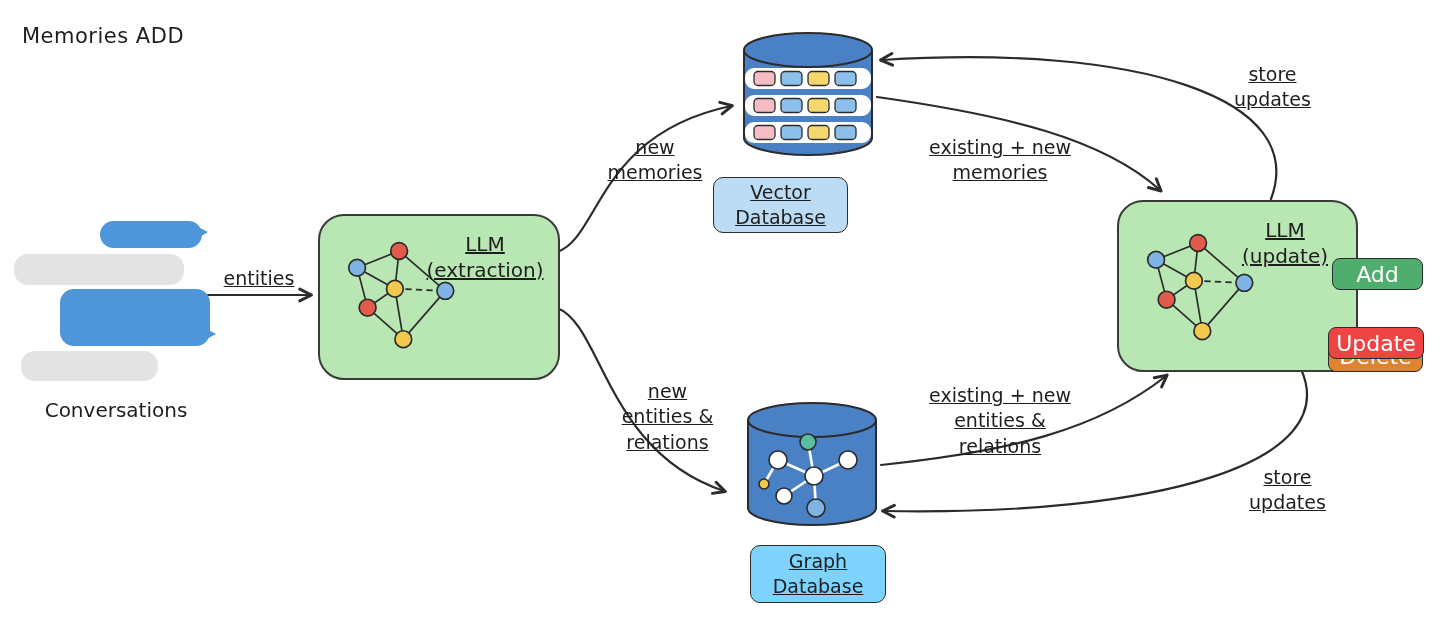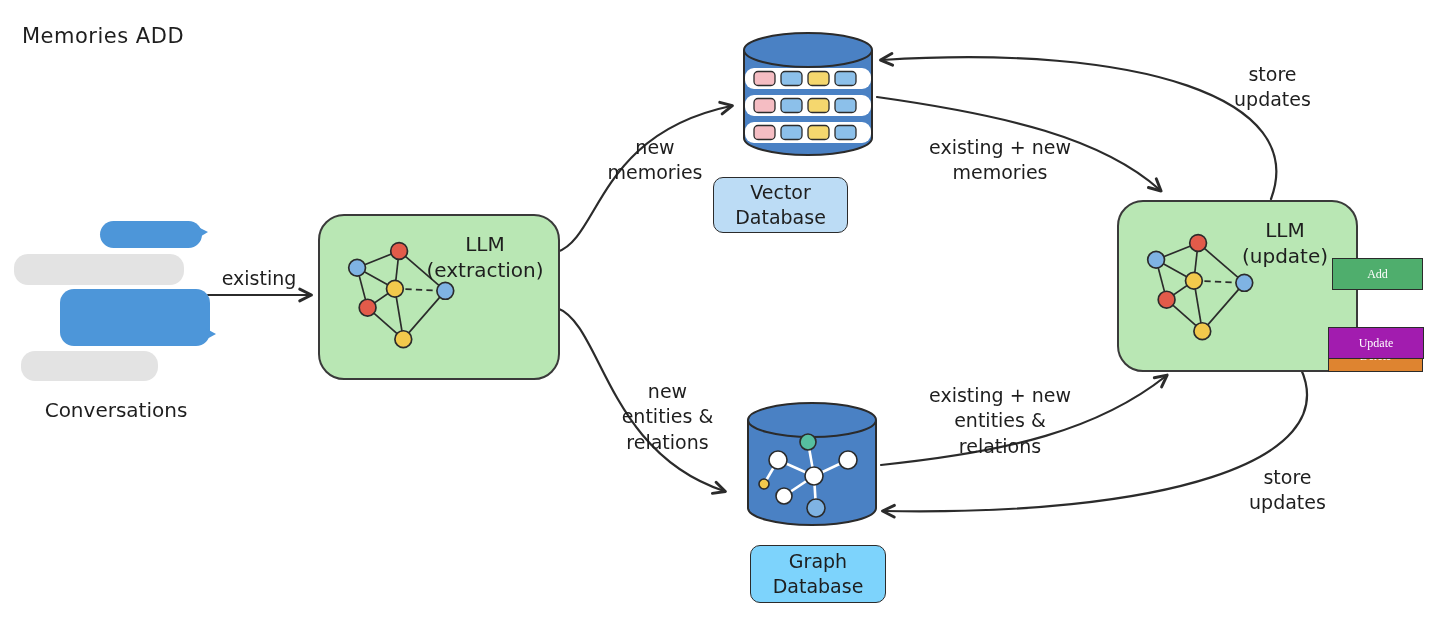--- a/index.html
+++ b/index.html
@@ -1,19 +1,19 @@
 <!DOCTYPE html>
 <html><head>
 <meta charset="utf-8">
 <style>
   html,body{margin:0;padding:0;background:#ffffff;}
   .canvas{position:relative;width:1440px;height:632px;background:#ffffff;overflow:hidden;
           font-family:"DejaVu Sans", sans-serif;color:#1e1e1e;padding-left:24px;}
   .hand{font-family:"DejaVu Sans", sans-serif;color:#1e1e1e;}
-  .pre{white-space:pre-line;}
+  .pre{white-space:pre-line;text-decoration:underline;}
   .abs{position:absolute;}
   .title{position:absolute;left:22px;top:24px;font-size:21px;letter-spacing:.5px;}
   .arrows{position:absolute;left:0;top:0;pointer-events:none;}
   .bubble{position:absolute;border-radius:14px;}
   .bubble.blue{background:#4d96d9;}
   .bubble.gray{background:#e3e3e3;}
   .b1::after{content:"";position:absolute;right:-6px;top:6px;width:0;height:0;
              border-left:10px solid #4d96d9;border-top:5px solid transparent;border-bottom:6px solid transparent;}
   .b3::after{content:"";position:absolute;right:-6px;bottom:6px;width:0;height:0;
              border-left:11px solid #4d96d9;border-top:6px solid transparent;border-bottom:6px solid transparent;}
@@ -21,24 +21,24 @@
   .elabel{position:absolute;text-align:center;font-size:19px;line-height:1.34;}
   .llm-box{position:absolute;background:#b9e7b4;border:2px solid #3a3a3a;border-radius:26px;}
   .llm-label{position:absolute;text-align:center;font-size:20px;line-height:1.28;}
   .neticon{position:absolute;}
   .dbcyl{position:absolute;}
   .db-label{position:absolute;border:1.7px solid #2b2b2b;border-radius:10px;display:flex;
             align-items:center;justify-content:center;text-align:center;font-size:19px;line-height:1.3;}
   .vector-bg{background:#bcdcf5;}
   .graph-bg{background:#7dd3fc;}
   .action{position:absolute;display:flex;align-items:center;justify-content:center;color:#ffffff;
-          font-size:12px;border:1.7px solid #2b2b2b;border-radius:0;font-family:Liberation Serif, serif;}
+          font-size:22px;border:1.7px solid #2b2b2b;border-radius:8px;}
   .act-add{background:#4fae6d;}
   .act-delete{background:#de8430;}
-  .act-update{background:#a21caf;}
+  .act-update{background:#ef4444;}
 </style>
 </head>
 <body>
 
 <div class="canvas">
 
   <svg class="arrows" width="1440" height="632" viewBox="0 0 1440 632">
     <defs>
       <marker id="ah" viewBox="0 0 12 12" refX="9" refY="6" markerWidth="8" markerHeight="8" orient="auto">
         <path d="M2 2 L10 6 L2 10" fill="none" stroke="#2b2b2b" stroke-width="2" stroke-linecap="round" stroke-linejoin="round"></path>
@@ -56,21 +56,21 @@
   </svg>
 
   <div class="title hand">Memories ADD</div>
 
   <div class="bubble blue b1 abs" style="left:100px;top:221px;width:102px;height:27px;"></div>
   <div class="bubble gray abs" style="left:14px;top:254px;width:170px;height:31px;"></div>
   <div class="bubble blue b3 abs" style="left:60px;top:289px;width:150px;height:57px;"></div>
   <div class="bubble gray abs" style="left:21px;top:351px;width:137px;height:30px;"></div>
   <div class="conv-label hand">Conversations</div>
 
-  <div class="elabel pre" style="left:203px;top:266px;width:112px;">existing</div>
+  <div class="elabel pre" style="left:203px;top:266px;width:112px;">entities</div>
   <div class="elabel pre" style="left:595px;top:135px;width:120px;">new
 memories</div>
   <div class="elabel pre" style="left:915px;top:135px;width:170px;">existing + new
 memories</div>
   <div class="elabel pre" style="left:600px;top:379px;width:135px;">new
 entities &amp;
 relations</div>
   <div class="elabel pre" style="left:915px;top:383px;width:170px;">existing + new
 entities &amp;
 relations</div>

